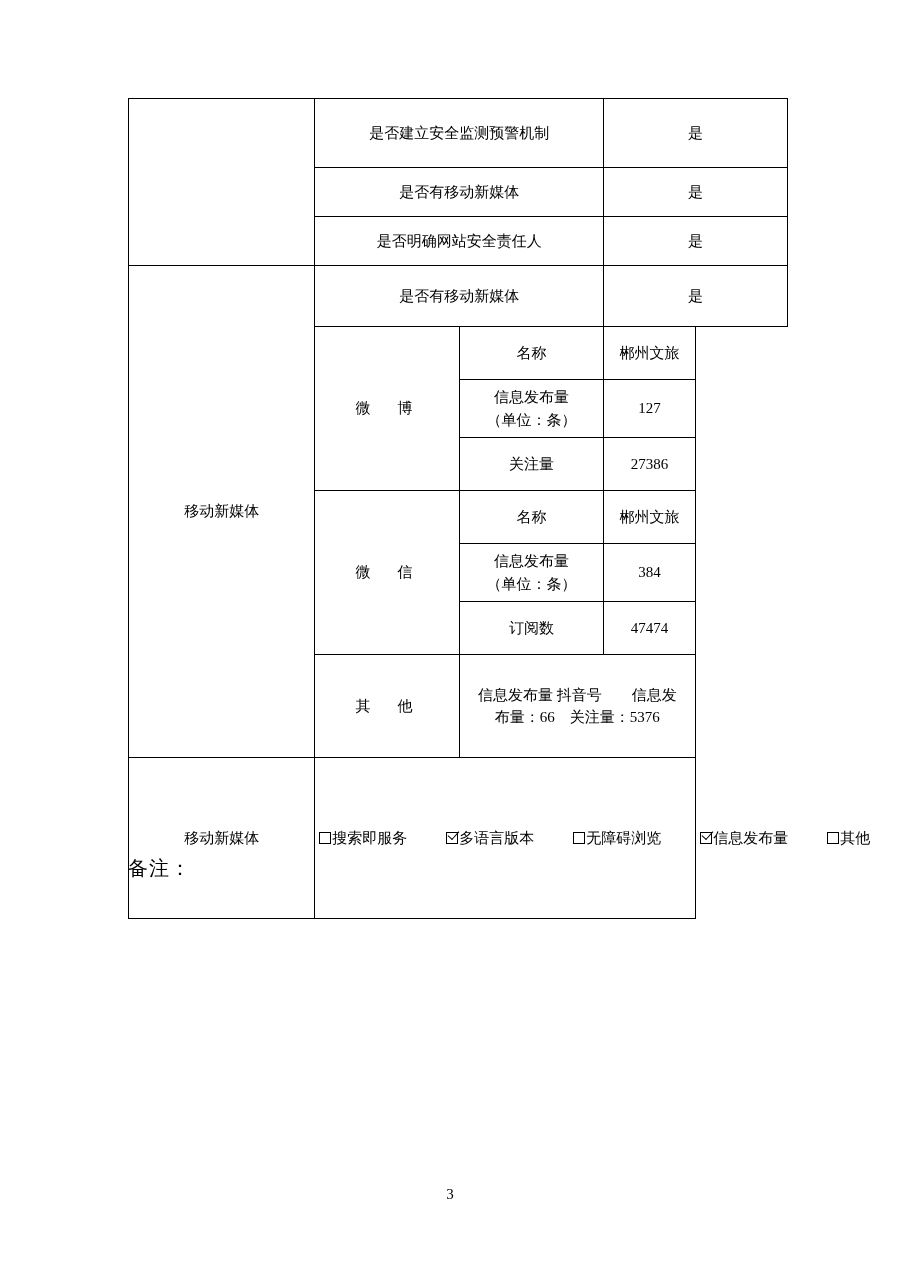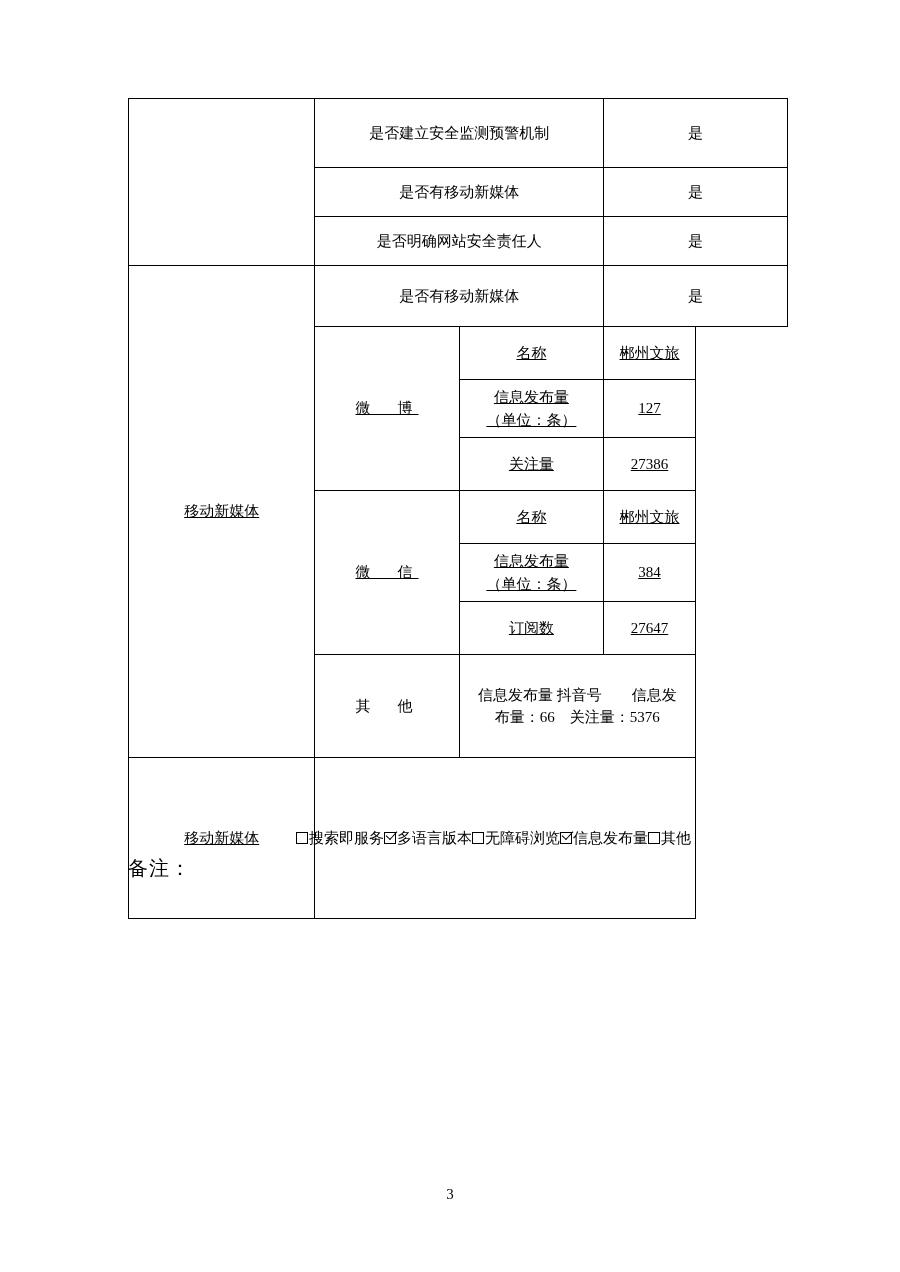--- a/index.html
+++ b/index.html
@@ -36,48 +36,49 @@
   }
   table.form td {
     border: 1px solid #000000;
     font-size: 15px;
     line-height: 1.5;
     text-align: center;
     vertical-align: middle;
     padding: 6px 4px;
     font-family: "Liberation Serif", "DejaVu Serif", serif;
   }
-  .c-label { width: 144px; text-decoration: underline; }
+  .c-label { width: 144px; }
   .c-mid   { width: 228px; }
   .c-sub   { width: 146px; }
   .c-val   { width: 142px; }
 
   .h-tall   { height: 56px; }
   .h-row    { height: 36px; }
-  .h-row2   { height: 40px; text-decoration: underline; }
+  .h-row2   { height: 40px; }
   .h-media  { height: 48px; }
   .h-other  { height: 90px; }
   .h-innov  { height: 148px; }
 
   .two-line { line-height: 1.45; }
   .spaced   { letter-spacing: 6px; }
 
   .other-text {
     text-align: center;
     line-height: 1.9;
     padding-left: 20px;
     padding-right: 20px;
   }
 
   .innov-line {
     display: flex;
-    justify-content: flex-end;
+    justify-content: flex-start;
     align-items: center;
     flex-wrap: nowrap;
     font-size: 15px;
+    gap: 39px;
   }
   .opt {
     display: inline-flex;
     align-items: center;
     white-space: nowrap;
   }
   .box {
     display: inline-block;
     width: 12px;
     height: 12px;
@@ -168,21 +169,21 @@
         </tr>
         <tr>
           <td class="c-sub h-row2">
             <div>信息发布量</div>
             <div>（单位：条）</div>
           </td>
           <td class="c-val h-row2">384</td>
         </tr>
         <tr>
           <td class="c-sub h-row2">订阅数</td>
-          <td class="c-val h-row2">27647</td>
+          <td class="c-val h-row2">47474</td>
         </tr>
 
         <tr>
           <td class="c-mid h-other spaced">其　他</td>
           <td class="h-other other-text" colspan="2">
             <div>信息发布量 抖音号　　信息发</div>
             <div>布量：66　关注量：5376</div>
           </td>
         </tr>
 

